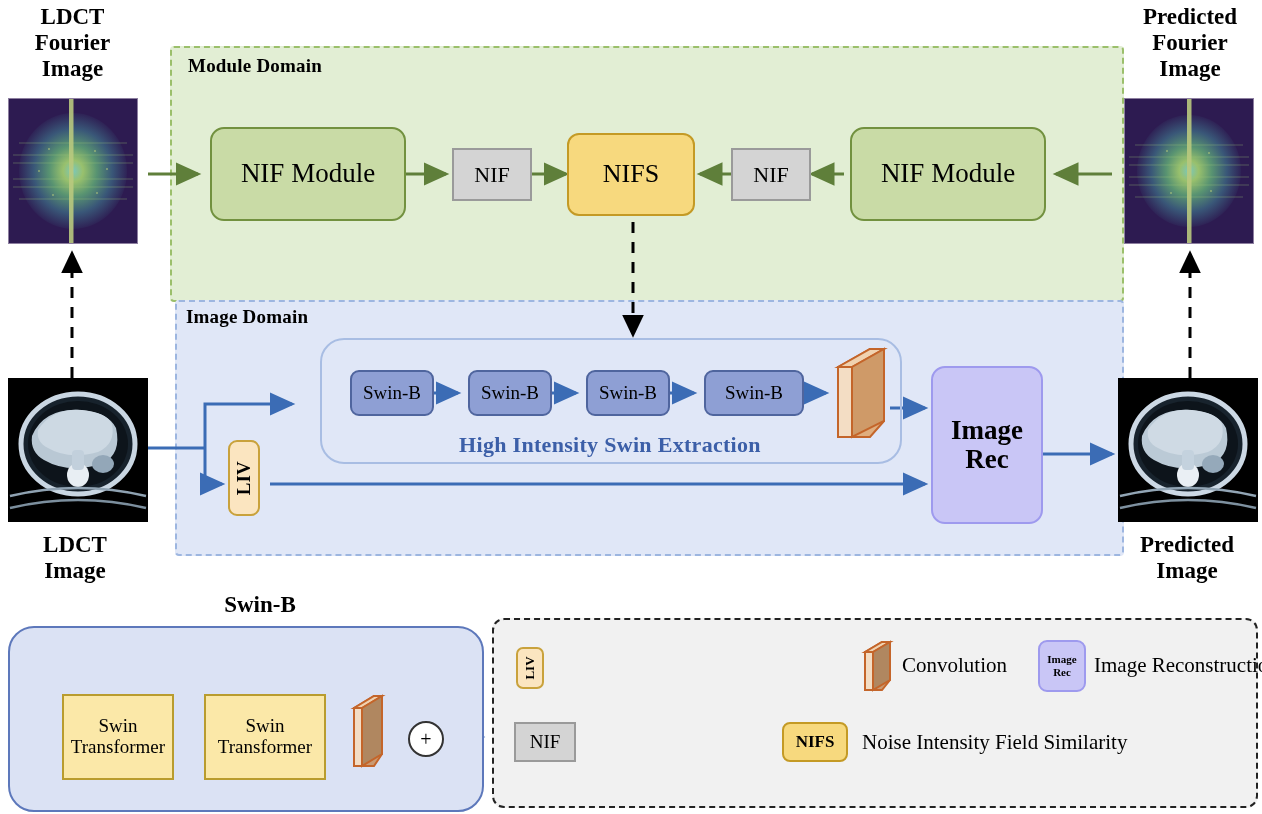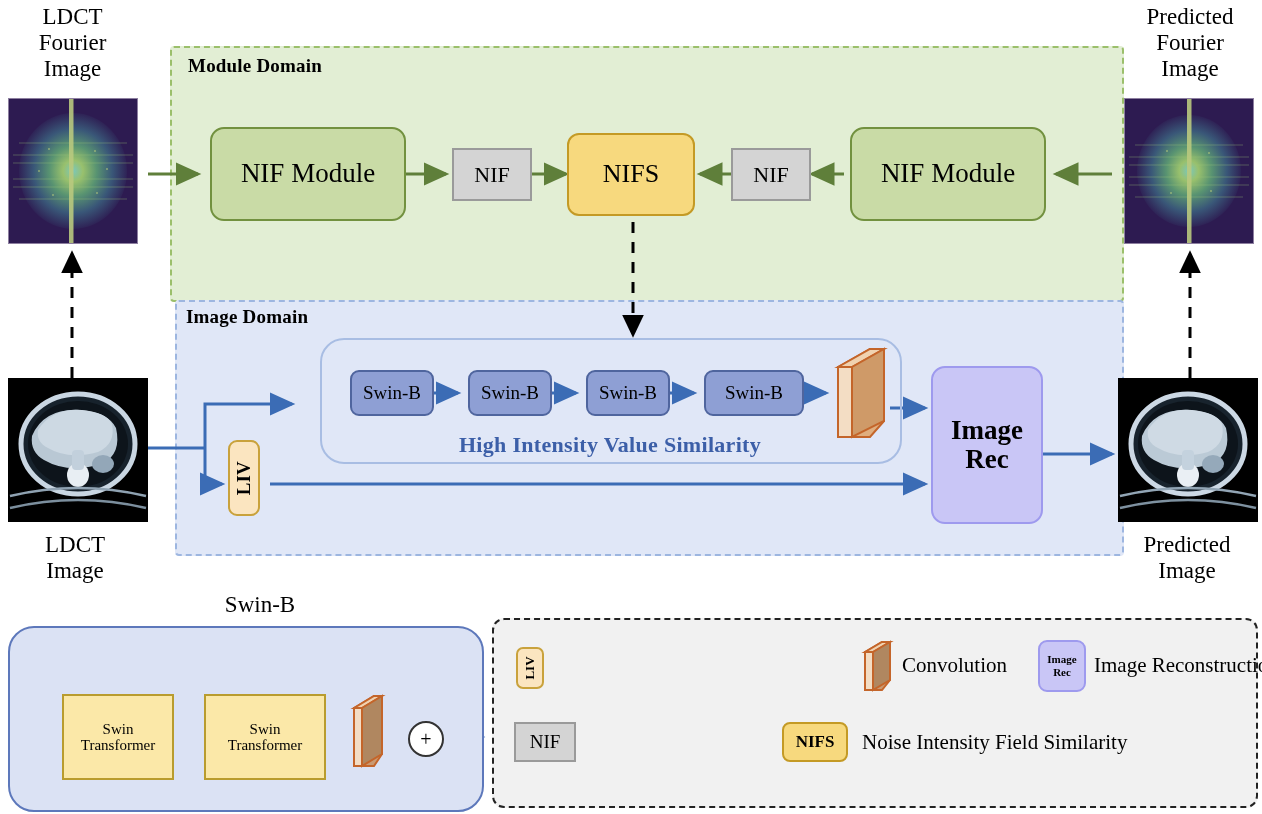--- a/index.html
+++ b/index.html
@@ -27,26 +27,26 @@
   .swinb{background:#8e9fd4;border:2px solid #4f659e;border-radius:9px;font-size:19px;}
   .hive-wrap{background:transparent;border:2px solid #a8bde3;border-radius:24px;}
   .hive-label{color:#3c5fa8;font-weight:bold;font-size:22px;letter-spacing:.3px;}
   .imgrec{background:#c9c6f6;border:2px solid #9e9aee;border-radius:14px;
           font-size:27px;font-weight:bold;}
   .liv{background:#fbe5c0;border:2px solid #c9a23c;border-radius:9px;
        font-weight:bold;font-size:19px;}
   .liv span{display:block;transform:rotate(-90deg);white-space:nowrap;}
 
   
-  .caption{font-size:23px;text-align:center;line-height:1.12;}
+  .caption{font-size:23px;text-align:center;line-height:1.12;font-weight:bold;}
 
   
   #swinb-panel{left:8px;top:626px;width:472px;height:182px;
       background:#dbe2f4;border:2px solid #5d78bb;border-radius:26px;}
-  .swintf{background:#fbe8a8;border:2px solid #b99c2e;font-size:15px;}
+  .swintf{background:#fbe8a8;border:2px solid #b99c2e;font-size:19px;}
   #swinb-caption{left:140px;top:592px;width:240px;}
   .plus-circle{border:2px solid #333;border-radius:50%;background:#fff;
       display:flex;align-items:center;justify-content:center;font-size:20px;}
 
   
   #legend{left:492px;top:618px;width:762px;height:186px;
       background:#f1f1f1;border:2px dashed #222;border-radius:12px;}
   .lg-text{font-size:21px;white-space:nowrap;}
   .lg-nif{background:#d4d4d4;border:2px solid #9a9a9a;font-size:19px;}
   .lg-nifs{background:#f7d97e;border:2px solid #c49a25;border-radius:8px;font-size:17px;font-weight:bold;}
@@ -129,21 +129,21 @@
     <line x1="440" y1="737" x2="482" y2="737" stroke="#3b6cb5" stroke-width="3" marker-end="url(#bA)"></line>
   </svg>
 
   <div class="abs box nifmod" style="left:210px;top:127px;width:196px;height:94px;">NIF Module</div>
   <div class="abs box nifbox" style="left:452px;top:148px;width:80px;height:53px;">NIF</div>
   <div class="abs box nifs" style="left:567px;top:133px;width:128px;height:83px;">NIFS</div>
   <div class="abs box nifbox" style="left:731px;top:148px;width:80px;height:53px;">NIF</div>
   <div class="abs box nifmod" style="left:850px;top:127px;width:196px;height:94px;">NIF Module</div>
 
   <div class="abs hive-wrap" style="left:320px;top:338px;width:578px;height:122px;"></div>
-  <div class="abs hive-label" style="left:380px;top:432px;width:460px;text-align:center;">High Intensity  Value Similarity</div>
+  <div class="abs hive-label" style="left:380px;top:432px;width:460px;text-align:center;">High Intensity  Swin Extraction</div>
 
   <div class="abs box swinb" style="left:350px;top:370px;width:84px;height:46px;">Swin-B</div>
   <div class="abs box swinb" style="left:468px;top:370px;width:84px;height:46px;">Swin-B</div>
   <div class="abs box swinb" style="left:586px;top:370px;width:84px;height:46px;">Swin-B</div>
   <div class="abs box swinb" style="left:704px;top:370px;width:100px;height:46px;">Swin-B</div>
 
   <div class="abs" style="left:826px;top:345px;width:62px;height:106px;">
     <svg class="fill" viewBox="0 0 62 106">
       <polygon points="12,22 44,4 58,4 58,76 44,92 12,92" fill="#e0ae7e" stroke="#c4652a" stroke-width="2"></polygon>
       <polygon points="12,22 44,4 58,4 26,22" fill="#f0d2b0" stroke="#c4652a" stroke-width="2"></polygon>

